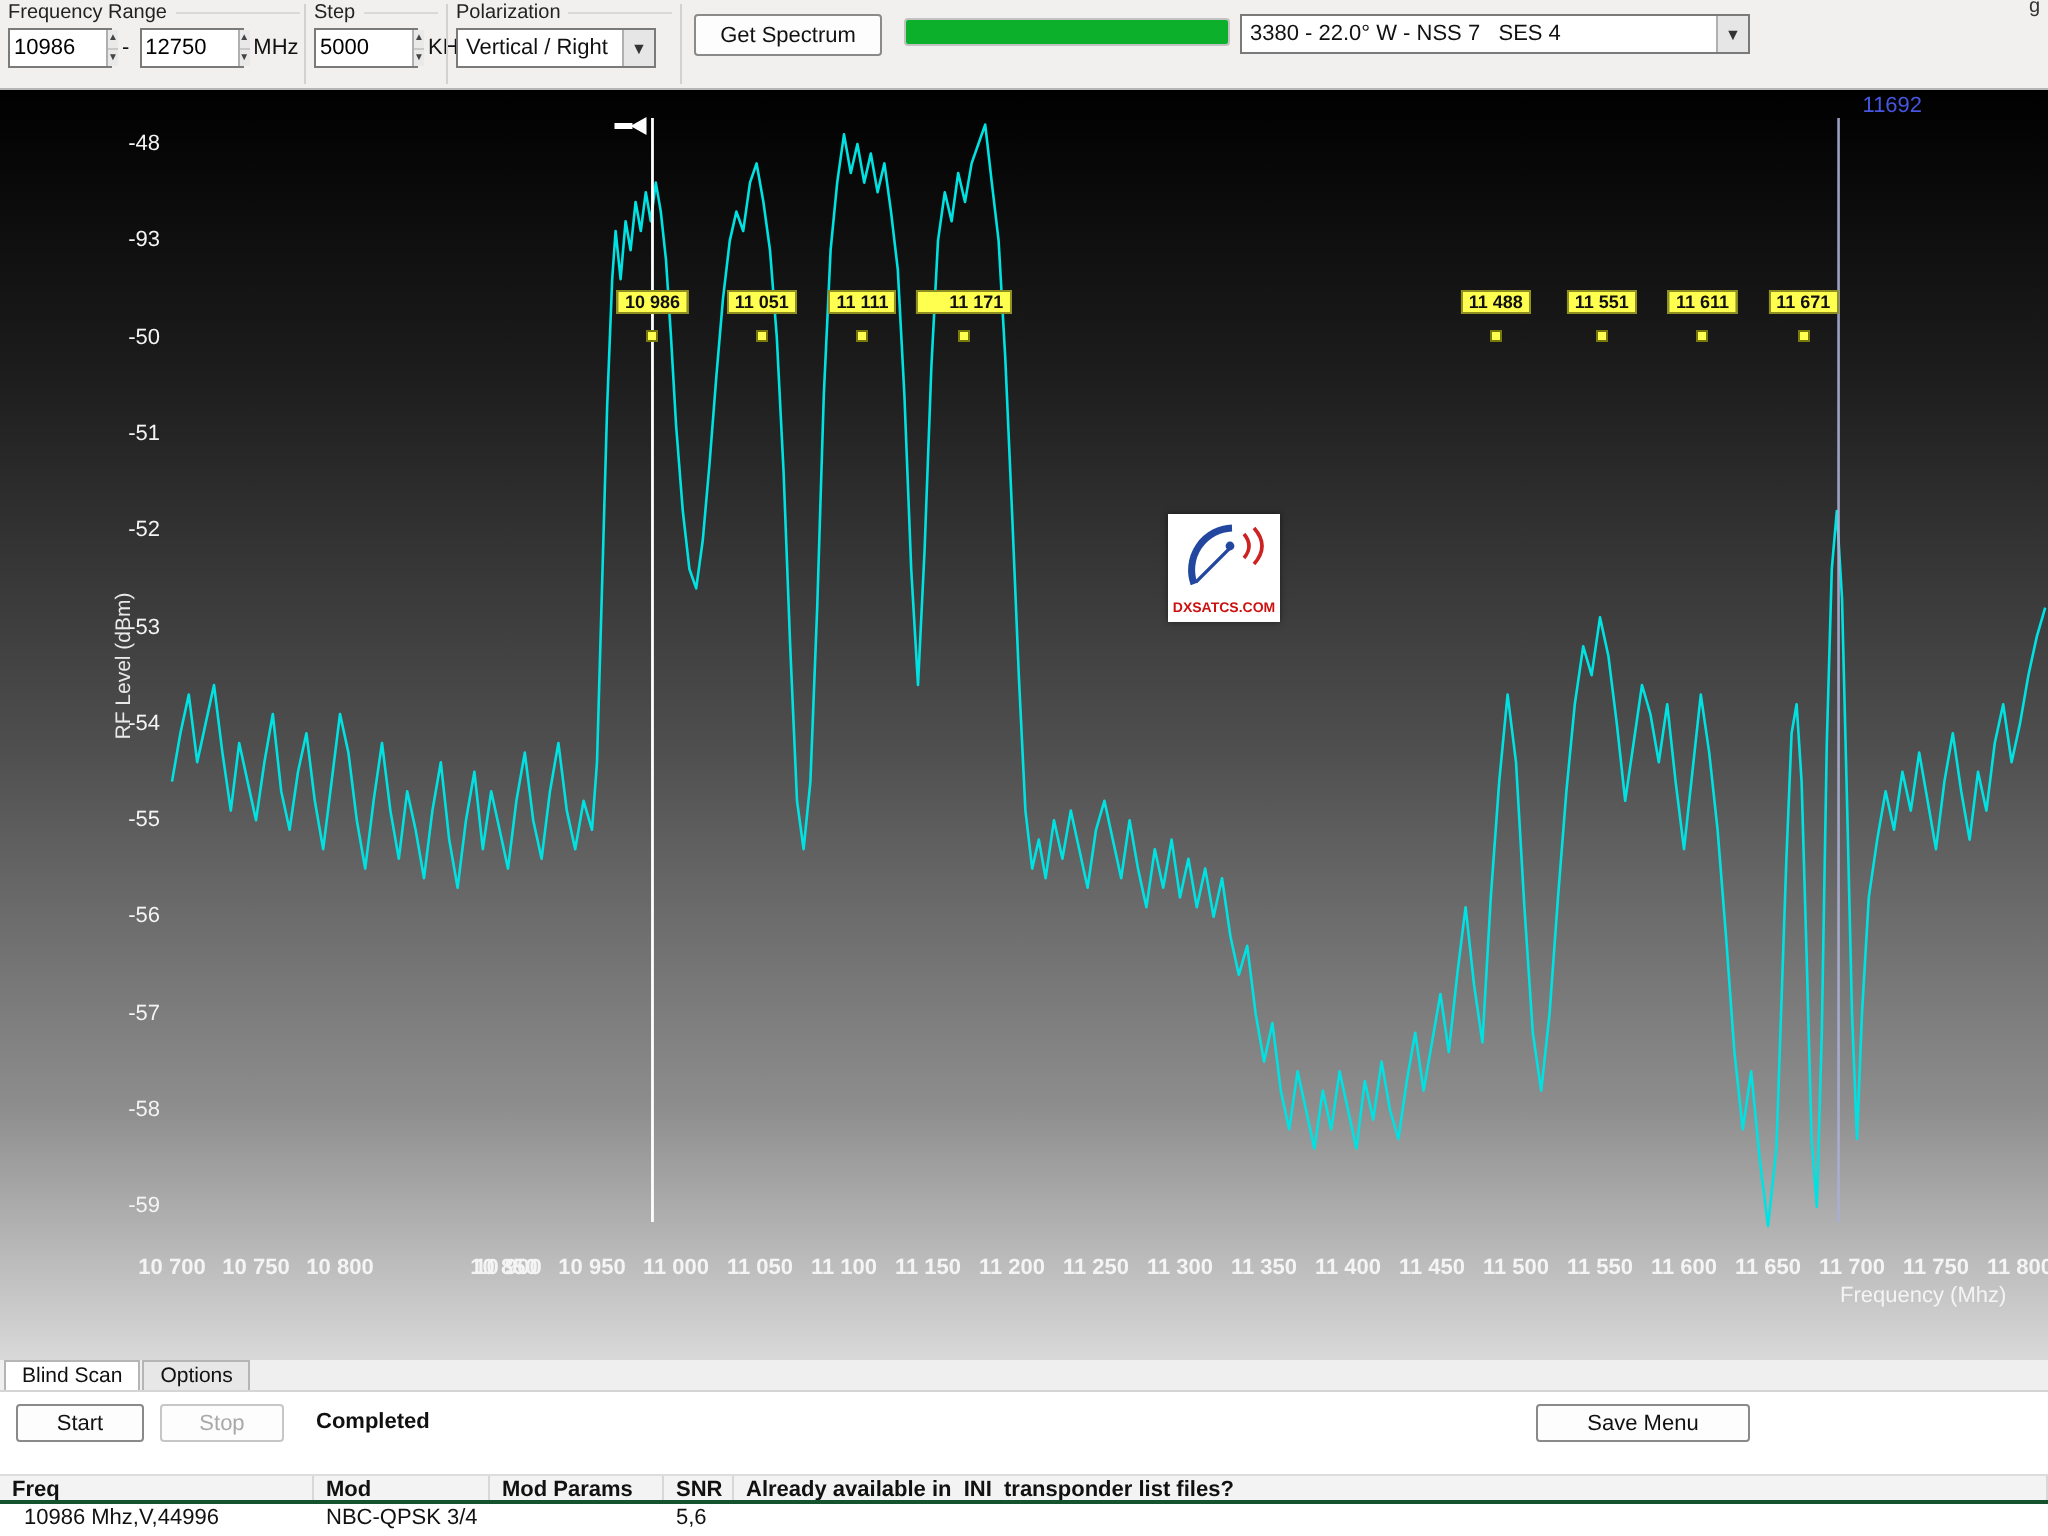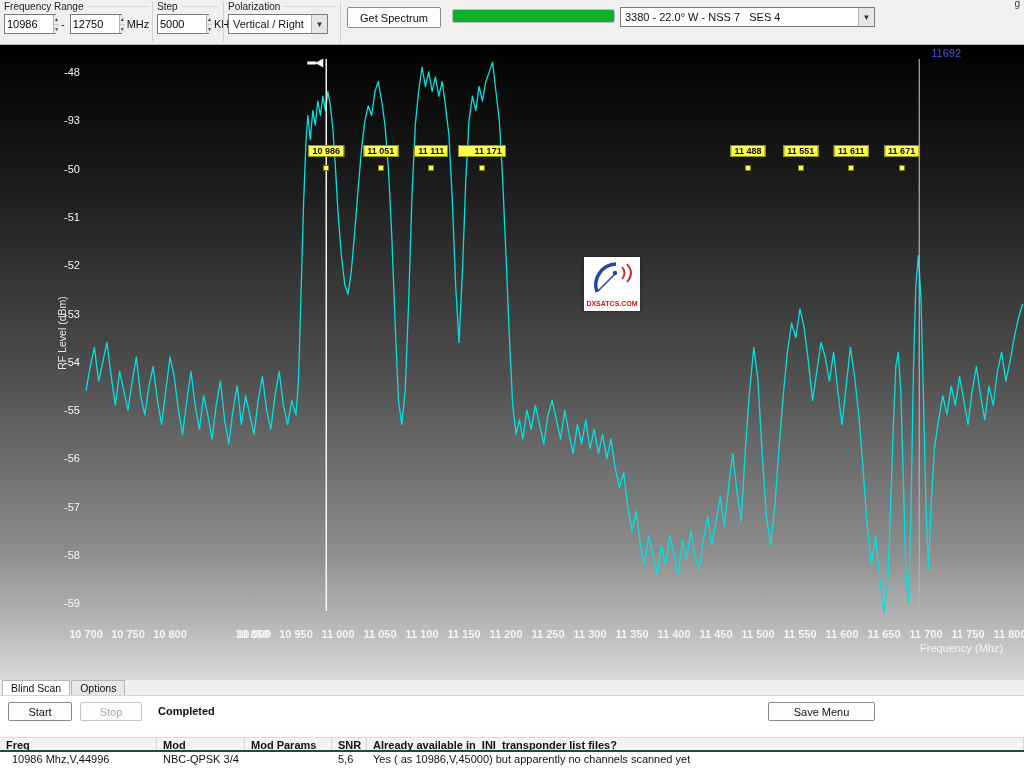--- a/index.html
+++ b/index.html
@@ -246,18 +246,17 @@
         <div class="th">Mod Params</div>
         <div class="th">SNR</div>
         <div class="th">Already available in  INI  transponder list files?</div>
       </div>
     <div id="tbody">
         <div class="tr">
           <div class="td">10986 Mhz,V,44996</div>
           <div class="td">NBC-QPSK 3/4</div>
           <div class="td"></div>
           <div class="td">5,6</div>
-          <div class="td">Yes ( as 10986,V,45000) but apparently no channels scanned yet</div>
         </div>
       </div>
   </div>
 
 </div>
 
 </body></html>

